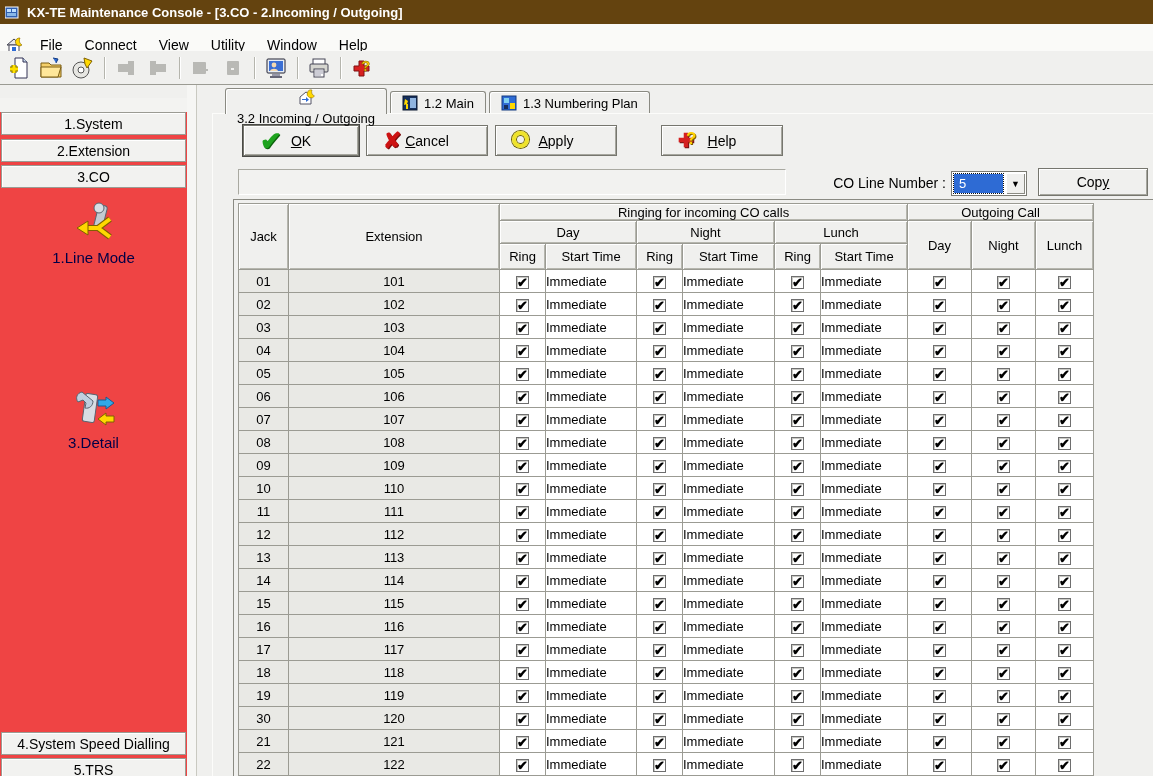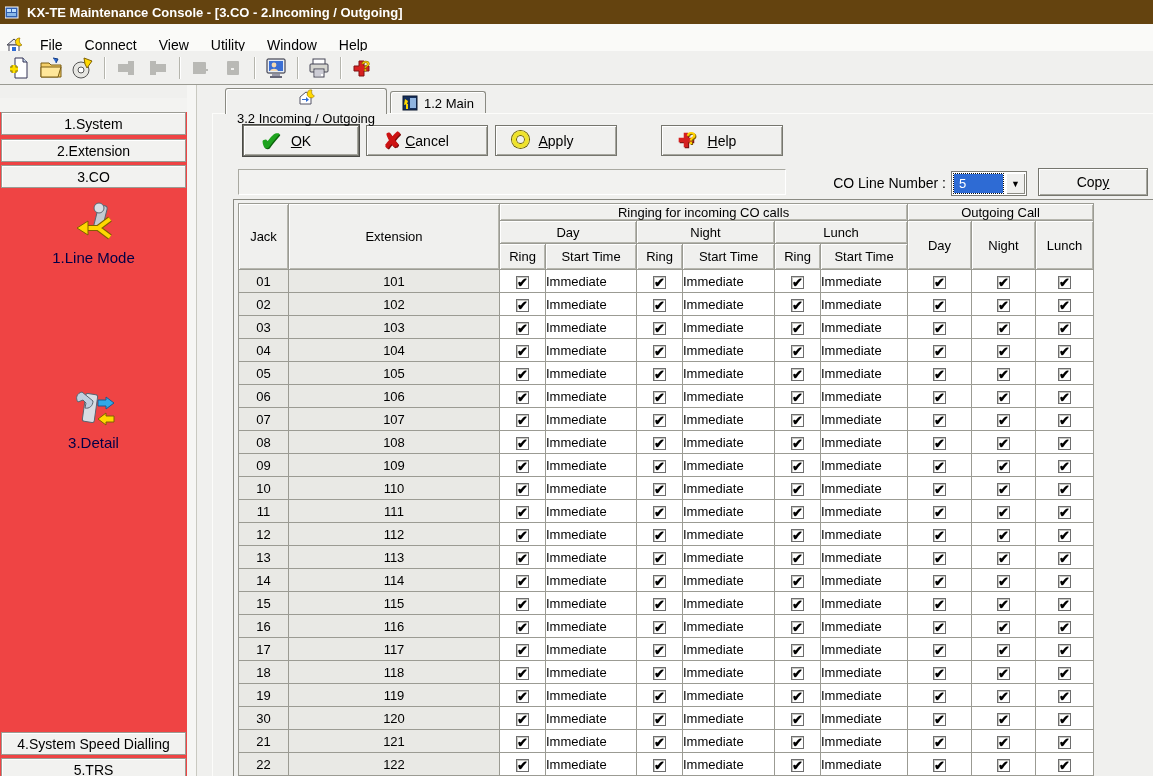--- a/index.html
+++ b/index.html
@@ -271,20 +271,31 @@
       <div class="tab">
         <span>
           <svg width="16" height="16" viewBox="0 0 16 16">
               <rect x="1" y="1" width="14" height="14" fill="#16305E" stroke="#0A1830"></rect>
               <rect x="8" y="3" width="6" height="10" fill="#8FB4E0"></rect>
               <path d="M3 4l3 2-1 3-3 1z" fill="#FFD800"></path>
               <rect x="4" y="9" width="2" height="5" fill="#FFD800"></rect>
             </svg>
         </span>
         <span>1.2 Main</span>
+      </div>
+      <div class="tab">
+        <span>
+          <svg width="16" height="16" viewBox="0 0 16 16">
+              <rect x="1" y="1" width="14" height="14" fill="#2E6BD4" stroke="#123A80"></rect>
+              <rect x="3" y="3" width="5" height="5" fill="#7FD0F0"></rect>
+              <rect x="9" y="8" width="5" height="6" fill="#FFD800"></rect>
+              <rect x="3" y="10" width="4" height="4" fill="#16305E"></rect>
+            </svg>
+        </span>
+        <span>1.3 Numbering Plan</span>
       </div>
     </div>
 
     <div class="tabpanel">
 
       <div class="btn default" style="left:30px; top:11px; width:116px;">
         <span class="bic ok-check">✔</span>
         <span><span></span><span class="u">O</span><span>K</span></span>
       </div>
       <div class="btn" style="left:153px; top:11px; width:122px;">

